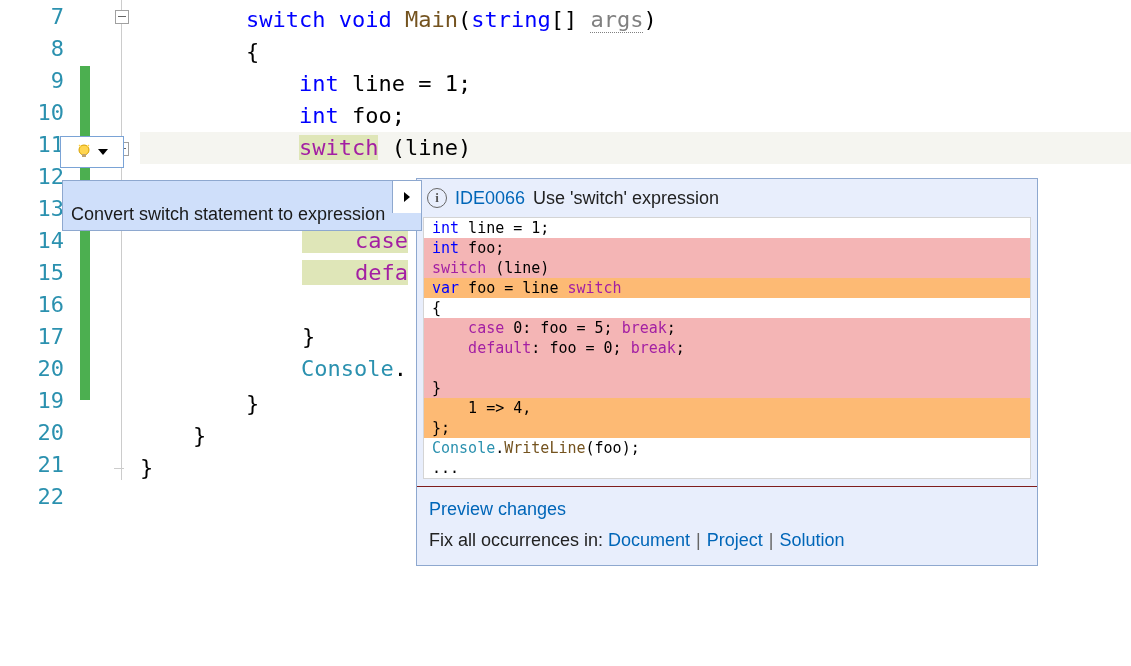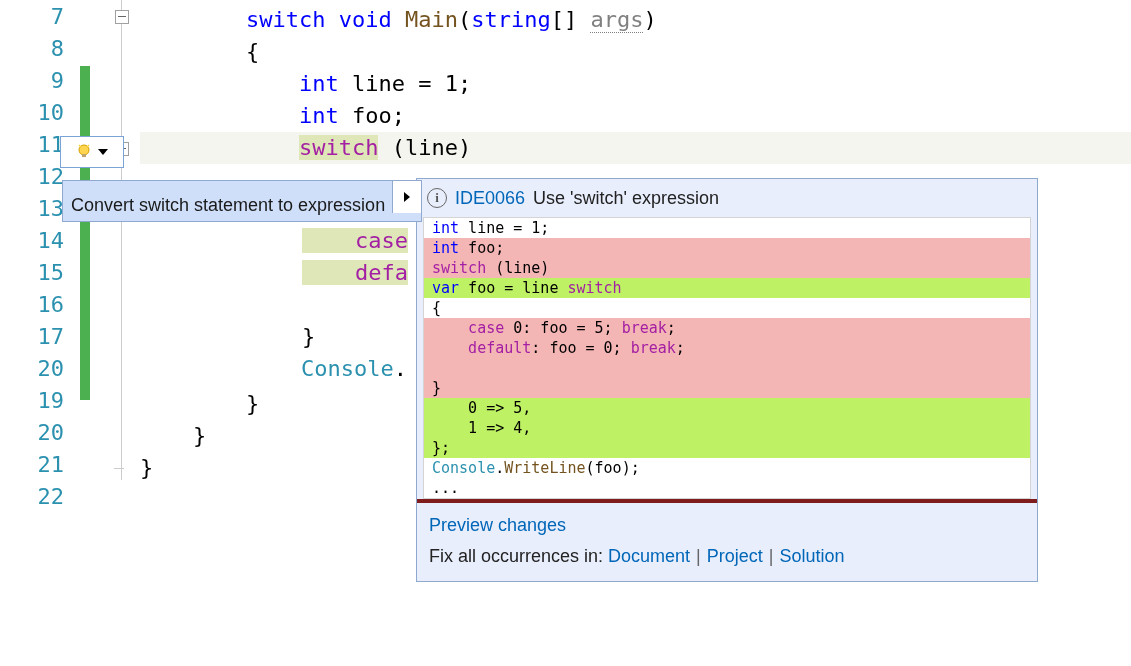--- a/index.html
+++ b/index.html
@@ -20,35 +20,35 @@
 .param{color:#808080;border-bottom:1px dotted #808080}
 .punc{color:#000}
 .num{color:#000}
 .meth{color:#74531f}
 .op{color:#000}
 .hl{background:#f5f5f0}
 .sel{background:#dfe6b8}
 .bulb-btn{position:absolute;left:60px;top:136px;width:62px;height:30px;background:#fff;border:1px solid #7aa3d6;cursor:pointer;z-index:10;display:flex;align-items:center;justify-content:center;gap:6px}
 .bulb-icon{width:16px;height:16px}
 .arrow-down{width:0;height:0;border-left:5px solid transparent;border-right:5px solid transparent;border-top:6px solid #000}
-.action-menu{position:absolute;left:62px;top:180px;height:32px;background:#cfdffa;border:1px solid #8ea8cf;display:flex;align-items:center;padding:8px 36px 0 8px;z-index:11;font-family:'Segoe UI',sans-serif;font-size:18px;color:#1a1a1a}
+.action-menu{position:absolute;left:62px;top:180px;height:32px;background:#cfdffa;border:1px solid #8ea8cf;display:flex;align-items:center;padding:17px 36px 0 8px;z-index:11;font-family:'Segoe UI',sans-serif;font-size:18px;color:#1a1a1a}
 .action-arrow{position:absolute;right:0;top:0;width:28px;height:32px;background:#fff;border-left:1px solid #8ea8cf;display:flex;align-items:center;justify-content:center}
 .arrow-right{width:0;height:0;border-top:5px solid transparent;border-bottom:5px solid transparent;border-left:6px solid #000}
 .peeked{position:absolute;right:0;height:32px;white-space:pre;font-size:22px}
 .preview{position:absolute;left:416px;top:178px;width:620px;border:1px solid #8ea8cf;background:#e8eefc;z-index:9;font-family:'Segoe UI',sans-serif}
 .prev-head{height:38px;display:flex;align-items:center;gap:8px;padding:0 10px;font-size:18px}
 .info-icon{width:18px;height:18px;border:1px solid #666;border-radius:50%;display:flex;align-items:center;justify-content:center;font-size:13px;font-family:serif;font-weight:bold;color:#555}
 .rule-id{color:#0066b8}
 .rule-msg{color:#222}
 .diff{background:#fff;border:1px solid #d4d4d4;margin:0 6px;font-family:Consolas,monospace;font-size:15px;line-height:20px}
 .diff-line{white-space:pre;padding:0 8px}
 .del{background:#f4b5b5}
-.add{background:#bef264}
+.add{background:#fdba74}
 .diff .kw{color:#0000ff}.diff .kwp{color:#a31fa3}.diff .meth{color:#74531f}.diff .typ{color:#2b91af}
-.prev-foot{border-top:4px solid #7f1d1d;padding:12px 19px 14px 12px;margin-top:0;font-size:18px}
+.prev-foot{border-top:1px solid #7f1d1d;padding:12px 19px 14px 12px;margin-top:7px;font-size:18px}
 .link{color:#0066b8;cursor:pointer}
 .foot-row{margin-top:10px;color:#222}
 .sep{color:#666;padding:0 6px}
 </style>
 </head>
 <body>
 
 <div class="editor">
   <div class="gutter">
     <div class="ln" style="top:4px">7</div>
@@ -122,21 +122,20 @@
   <div class="diff">
     <div class="diff-line"><span class="kw">int</span> line = 1;</div>
     <div class="diff-line del"><span class="kw">int</span><span> foo;</span></div>
     <div class="diff-line del"><span class="kwp">switch</span><span> (line)</span></div>
     <div class="diff-line add"><span class="kw">var</span><span> foo = line </span><span class="kwp">switch</span></div>
     <div class="diff-line">{</div>
     <div class="diff-line del"><span class="kwp">    case</span><span> 0: foo = 5; </span><span class="kwp">break</span><span>;</span></div>
     <div class="diff-line del"><span class="kwp">    default</span><span>: foo = 0; </span><span class="kwp">break</span><span>;</span></div>
     <div class="diff-line del">&nbsp;</div>
     <div class="diff-line del">}</div>
-    <div class="diff-line add">    0 =&gt; 5,</div>
     <div class="diff-line add">    1 =&gt; 4,</div>
     <div class="diff-line add">};</div>
     <div class="diff-line"><span class="typ">Console</span><span>.</span><span class="meth">WriteLine</span><span>(foo);</span></div>
     <div class="diff-line">...</div>
   </div>
   <div class="prev-foot">
     <span class="link">Preview changes</span>
     <div class="foot-row">
       <span>Fix all occurrences in: </span><span class="link">Document</span><span class="sep">|</span><span class="link">Project</span><span class="sep">|</span><span class="link">Solution</span>
     </div>

